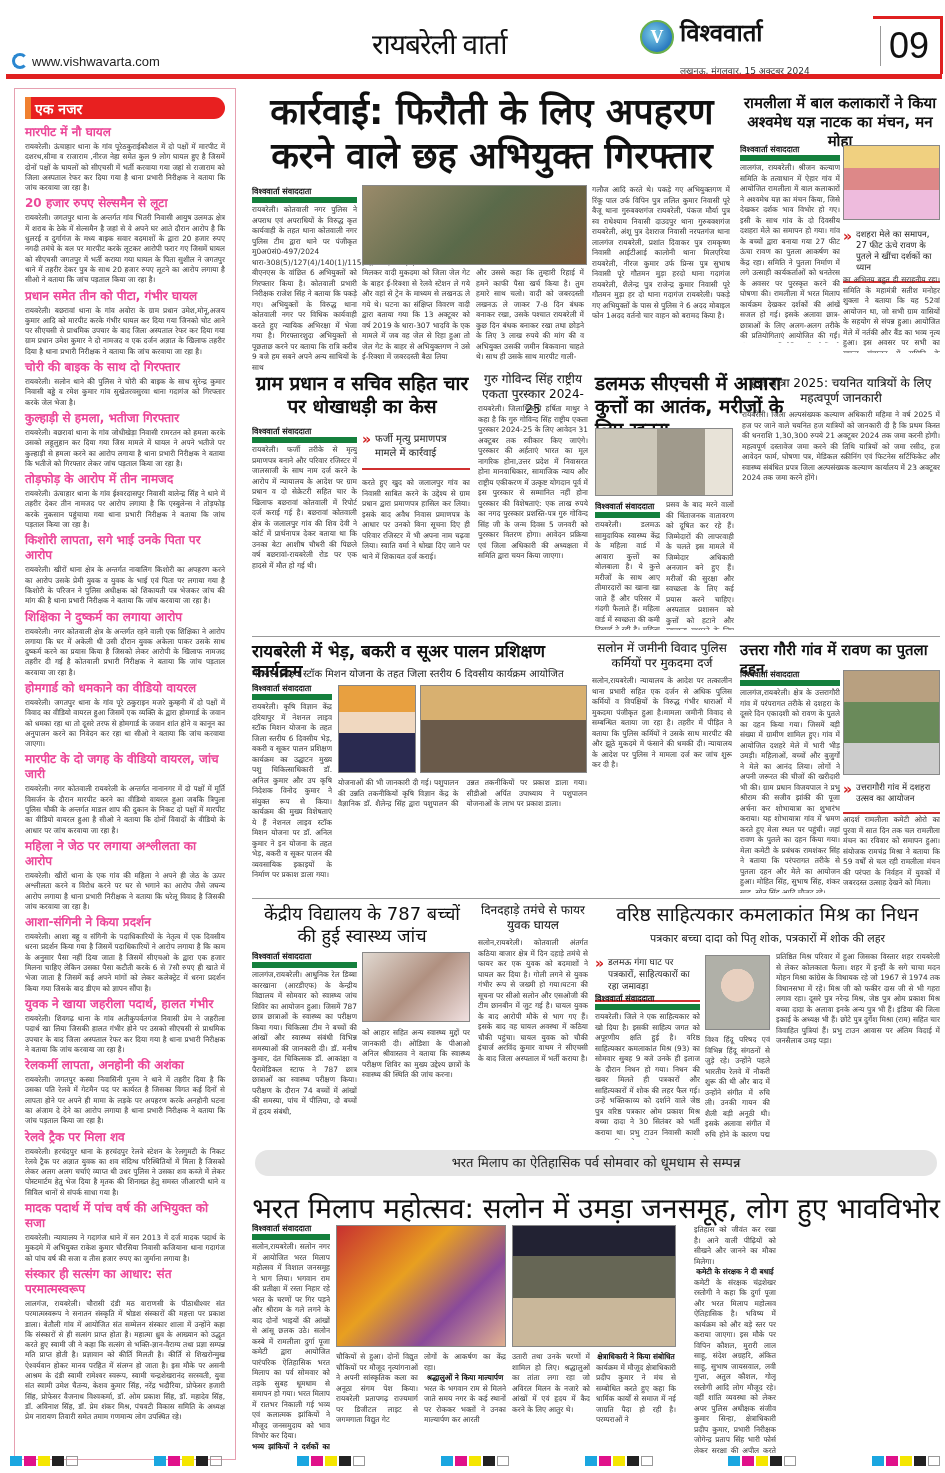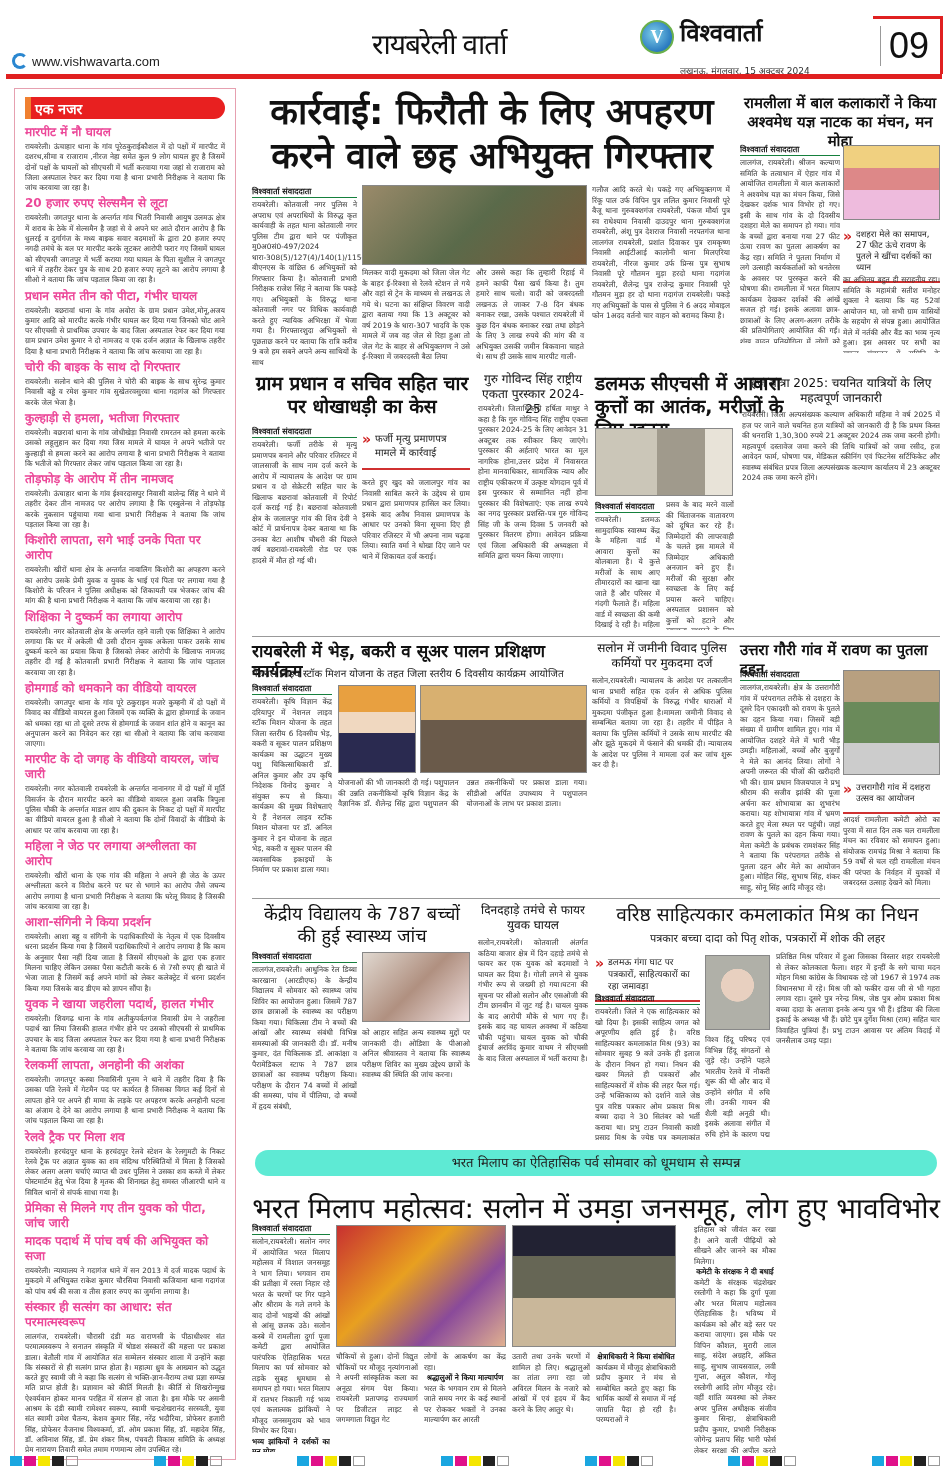--- a/index.html
+++ b/index.html
@@ -21,35 +21,35 @@
   .red-rule { left: 6px; top: 74px; width: 936px; height: 5px; background: #e02020; }
 
   
   .left-col { left: 14px; top: 88px; width: 222px; height: 1372px; border: 1px solid #e6a0b0; padding: 6px 10px; }
   .ek-nazar { height: 22px; background: linear-gradient(90deg, #f08030 0 6px, #e82020 6px); border-radius: 0 11px 11px 0; color: #fff; font-weight: bold; font-size: 14px; padding: 2px 10px; margin: 2px 0 6px; }
   .brief-h { font-size: 12px; font-weight: bold; line-height: 15px; margin: 3px 0 2px; color: #ec4899; }
   .brief-b { font-size: 7.3px; line-height: 10.3px; color: #333; text-align: justify; }
 
   
   .hl { font-family: "DejaVu Sans", sans-serif; color: #111; font-weight: bold; line-height: 1.15; }
-  .byline { font-size: 8px; font-weight: bold; border-bottom: 1px solid #15803d; padding-bottom: 1px; margin-bottom: 2px; }
+  .byline { font-size: 8px; font-weight: bold; border-bottom: 6px solid #15803d; padding-bottom: 1px; margin-bottom: 2px; }
   .body { font-size: 7.4px; line-height: 10.5px; color: #333; text-align: justify; }
   .photo { background: linear-gradient(135deg, #9a8a6a, #5a6a4a 50%, #7a5a3a); border: 1px solid #888; }
   .photo.stage { background: linear-gradient(180deg, #f0d080 0 30%, #d88 30% 60%, #ebd 60%); }
   .photo.dogs { background: linear-gradient(90deg, #cbc6b8 0 45%, #a09a8c 45% 80%, #e8e3d8 80%); }
   .photo.meeting { background: linear-gradient(180deg, #d8b070 0 40%, #6a5a4a 40%); }
   .photo.portrait { background: radial-gradient(circle at 50% 40%, #e8d0c0 0 30%, #b0b0a8 31%); }
   .photo.crowd { background: linear-gradient(180deg, #223 0 25%, #665 25% 60%, #c9b79a 60%); }
   .photo.bharat { background: linear-gradient(135deg, #c83030, #e8a020 40%, #8a4a9a 70%, #e0b090); }
   .photo.effigy { background: linear-gradient(180deg, #b8a080 0 30%, #6a8a5a 30% 70%, #ccc 70%); }
   .pull { display:flex; gap:4px; align-items:flex-start; font-size: 10px; line-height: 14px; color: #222; border-bottom: 2px solid #d03030; padding: 4px 0 8px; }
   .chev { color: #d02020; font-weight: bold; font-size: 14px; line-height: 14px; }
   .hrule { height: 1px; background: #999; }
 
-  .banner { left: 255px; top: 1150px; width: 682px; height: 26px; background: #5eead4; border-radius: 13px; text-align: center; font-size: 13px; line-height: 26px; color: #222; }
+  .banner { left: 255px; top: 1150px; width: 682px; height: 26px; background: #e5e5e5; border-radius: 13px; text-align: center; font-size: 13px; line-height: 26px; color: #222; }
   .color-strip { display:flex; gap:2px; align-items:center; }
   .sw { width: 12px; height: 10px; }
 </style>
 </head>
 <body>
 
 <div class="abs masthead"></div>
 <div class="abs site-url">
   <span class="ie-icon"></span>
   <span>www.vishwavarta.com</span>
@@ -92,21 +92,20 @@
       <div class="brief-h">महिला ने जेठ पर लगाया अश्लीलता का आरोप</div>
       <div class="brief-b">रायबरेली। खीरों थाना के एक गांव की महिला ने अपने ही जेठ के ऊपर अश्लीलता करने व विरोध करने पर घर से भगाने का आरोप जैसे जघन्य आरोप लगाया है थाना प्रभारी निरीक्षक ने बताया कि घरेलू विवाद है जिसकी जांच करवाया जा रहा है।</div>
       <div class="brief-h">आशा-संगिनी ने किया प्रदर्शन</div>
       <div class="brief-b">रायबरेली। आशा बहू व संगिनी के पदाधिकारियों के नेतृत्व में एक दिवसीय धरना प्रदर्शन किया गया है जिसमें पदाधिकारियों ने आरोप लगाया है कि काम के अनुसार पैसा नहीं दिया जाता है जिसमें सीएचओ के द्वारा एक हजार मिलना चाहिए लेकिन उसका पैसा कटौती करके 6 से 7सौ रुपए ही खाते में भेजा जाता है जिसमें कई अपने मांगों को लेकर कलेक्ट्रेट में धरना प्रदर्शन किया गया जिसके बाद डीएम को ज्ञापन सौंपा है।</div>
       <div class="brief-h">युवक ने खाया जहरीला पदार्थ, हालत गंभीर</div>
       <div class="brief-b">रायबरेली। शिवगढ़ थाना के गांव अतीकुपर्वतगंज निवासी प्रेम ने जहरीला पदार्थ खा लिया जिसकी हालत गंभीर होने पर उसको सीएचसी से प्राथमिक उपचार के बाद जिला अस्पताल रेफर कर दिया गया है थाना प्रभारी निरीक्षक ने बताया कि जांच करवाया जा रहा है।</div>
       <div class="brief-h">रेलकर्मी लापता, अनहोनी की अशंका</div>
       <div class="brief-b">रायबरेली। जगतपुर कस्बा निवासिनी पूनम ने थाने में तहरीर दिया है कि उसका पति रेलवे में गेटमैन पद पर कार्यरत है जिसका विगत कई दिनों से लापता होने पर अपने ही मामा के लड़के पर अपहरण करके अनहोनी घटना का अंजाम दे देने का आरोप लगाया है थाना प्रभारी निरीक्षक ने बताया कि जांच पड़ताल किया जा रहा है।</div>
       <div class="brief-h">रेलवे ट्रैक पर मिला शव</div>
       <div class="brief-b">रायबरेली। हरचंदपुर थाना के हरचंदपुर रेलवे स्टेशन के रेलगुमटी के निकट रेलवे ट्रैक पर अज्ञात युवक का शव संदिग्ध परिस्थितियों में मिला है जिसको लेकर अलग अलग चर्चाएं व्याप्त थी उधर पुलिस ने उसका शव कब्जे में लेकर पोस्टमार्टम हेतु भेज दिया है मृतक की शिनाख्त हेतु समस्त जीआरपी थाने व सिविल थानों से संपर्क साधा गया है।</div>
-      <div class="brief-h">प्रेमिका से मिलने गए तीन युवक को पीटा, जांच जारी</div>
       <div class="brief-h">मादक पदार्थ में पांच वर्ष की अभियुक्त को सजा</div>
       <div class="brief-b">रायबरेली। न्यायालय ने गदागंज थाने में सन 2013 में दर्ज मादक पदार्थ के मुकदमे में अभियुक्त राकेश कुमार चौरसिया निवासी कजियाना थाना गदागंज को पांच वर्ष की सजा व तीस हजार रुपए का जुर्माना लगाया है।</div>
       <div class="brief-h">संस्कार ही सत्संग का आधार: संत परमात्मस्वरूप</div>
       <div class="brief-b">लालगंज, रायबरेली। चौरासी दंडी मठ वाराणसी के पीठाधीश्वर संत परमात्मस्वरूप ने सनातन संस्कृति में षोडश संस्कारों की महत्ता पर प्रकाश डाला। बेतौली गांव में आयोजित संत सम्मेलन संस्कार शाला में उन्होंने कहा कि संस्कारों से ही सत्संग प्राप्त होता है। महात्मा ध्रुव के आख्यान को उद्धृत करते हुए स्वामी जी ने कहा कि सत्संग से भक्ति-ज्ञान-वैराग्य तथा प्रज्ञा सम्पन्न मति प्राप्त होती है। प्रज्ञावान को कीर्ति मिलती है। कीर्ति से शिखरोन्मुख ऐश्वर्यवान होकर मानव परहित में संलग्न हो जाता है। इस मौके पर असनी आश्रम के दंडी स्वामी रामेश्वर स्वरूप, स्वामी चन्द्रशेखरानंद सरस्वती, युवा संत स्वामी उमेश चैतन्य, केशव कुमार सिंह, नरेंद्र भदौरिया, प्रोफेसर हजारी सिंह, प्रोफेसर वैजनाथ विश्वकर्मा, डॉ. ओम प्रकाश सिंह, डॉ. महादेव सिंह, डॉ. अविनाश सिंह, डॉ. प्रेम शंकर मिश्र, पंचवटी विकास समिति के अध्यक्ष प्रेम नारायण तिवारी समेत तमाम गणमान्य लोग उपस्थित रहे।</div>
     </div>
 </div>
 
 <div class="abs hl" style="left:252px;top:90px;width:480px;font-size:36px;text-align:center;line-height:44px;">कार्रवाई: फिरौती के लिए अपहरण करने वाले छह अभियुक्त गिरफ्तार</div>
 <div class="abs" style="left:252px;top:185px;width:105px;">
   <div class="byline">विश्ववार्ता संवाददाता</div>

